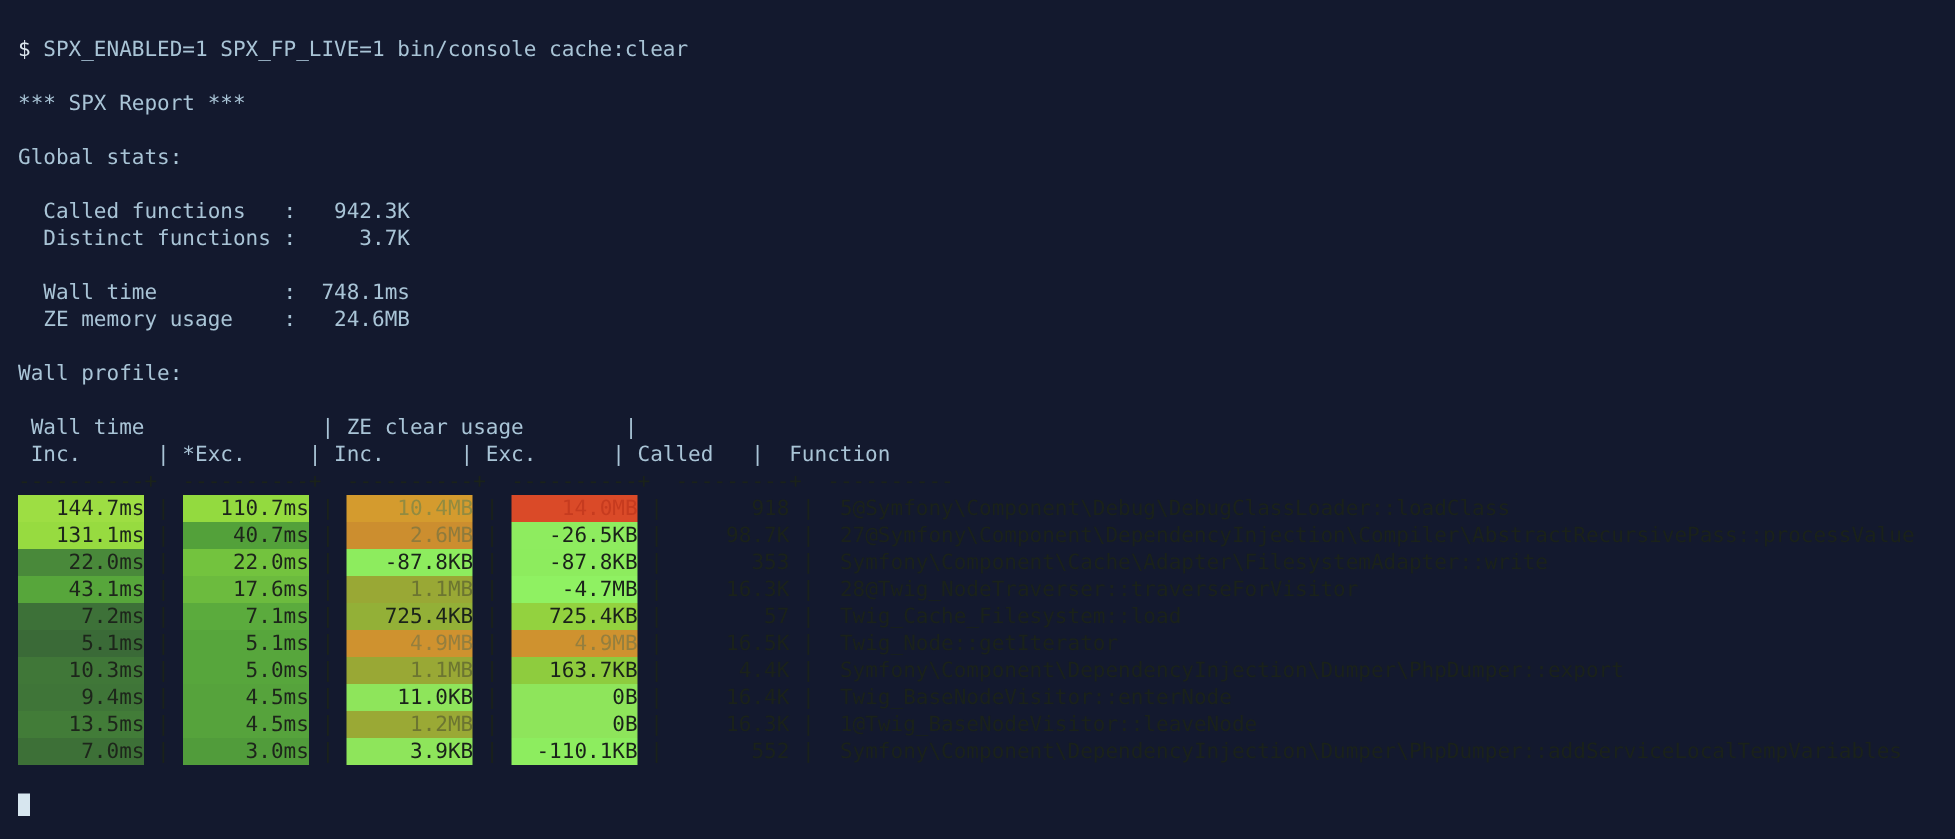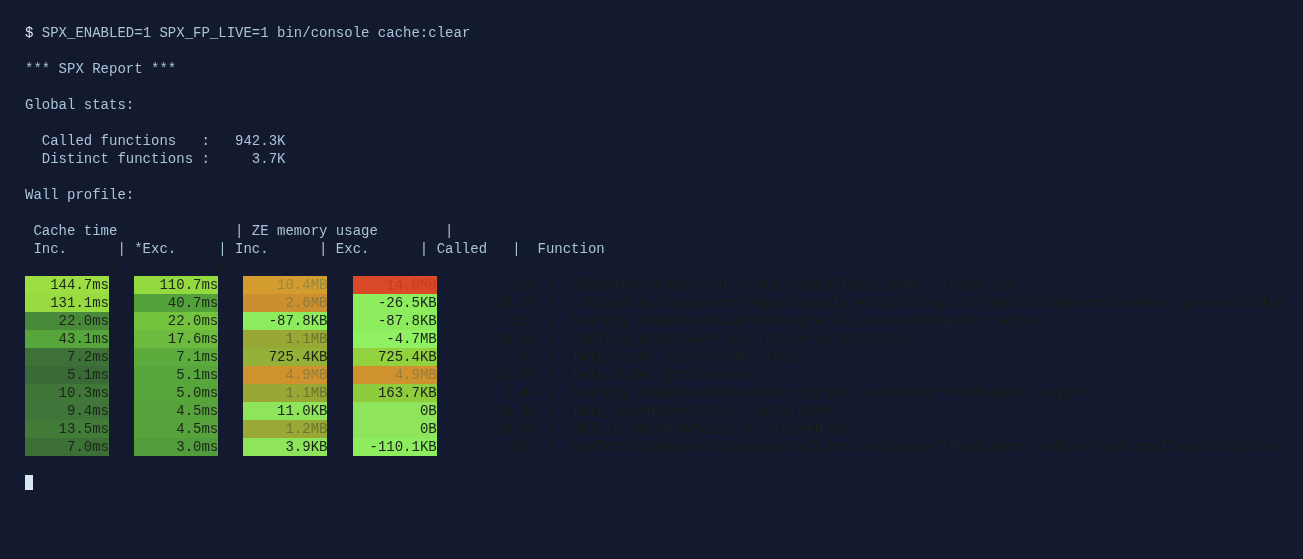--- a/index.html
+++ b/index.html
@@ -8,23 +8,22 @@
     background: #13192e;
     color: #a9c4d6;
     font-family: "Menlo", "Consolas", "DejaVu Sans Mono", monospace;
     font-size: 14px;
     line-height: 18px;
     width: 1303px;
     height: 559px;
     overflow: hidden;
   }
   .terminal {
-    padding: 6px 25px;
+    padding: 6px 12px;
     white-space: pre;
-    font-family: Liberation Mono, monospace;
   }
   .prompt-dollar { color: #dfe9ef; }
   .cursor {
     display: inline-block;
     width: 8px;
     height: 15px;
     background: #d7e6ef;
     margin-left:0px;
     vertical-align: text-top;
   }
@@ -66,18 +65,21 @@
 <div class="terminal">
 <span class="prompt-dollar">$ </span><span>SPX_ENABLED=1 SPX_FP_LIVE=1 bin/console cache:clear</span>
 
 <span>*** SPX Report ***</span>
 
 <span>Global stats:</span>
 
 <span id="gs1">  Called functions   :   942.3K
   Distinct functions :     3.7K
 </span>
+<span id="gs2">  Wall time          :  748.1ms
+  ZE memory usage    :   24.6MB
+</span>
 <span>Wall profile:</span>
 
-<span id="hdr"> Cache time              | ZE memory usage        | 
+<span id="hdr"> Wall time              | ZE clear usage        | 
  Inc.      | *Exc.     | Inc.      | Exc.      | Called   |  Function</span>
 <table class="profile"><tbody id="ptbody"><tr><td class="sep">----------</td><td class="sep">+</td><td class="sep">----------</td><td class="sep">+</td><td class="sep">----------</td><td class="sep">+</td><td class="sep">----------</td><td class="sep">+</td><td class="sep">---------</td><td class="sep">+</td><td class="sep">----------</td></tr><tr><td class="val" style="background: rgb(157, 222, 67); color: rgb(29, 37, 27);">  144.7ms</td><td class="sep"> | </td><td class="val" style="background: rgb(147, 218, 63); color: rgb(29, 37, 27);">  110.7ms</td><td class="sep"> | </td><td class="val" style="background: rgb(212, 155, 46); color: rgb(146, 139, 64);">   10.4MB</td><td class="sep"> | </td><td class="val" style="background: rgb(218, 74, 40); color: rgb(198, 59, 31);">   14.0MB</td><td class="sep"> | </td><td class="plain">     918</td><td class="sep"> | </td><td class="func"> 5@Symfony\Component\Debug\DebugClassLoader::loadClass</td></tr><tr><td class="val" style="background: rgb(151, 219, 64); color: rgb(29, 37, 27);">  131.1ms</td><td class="sep"> | </td><td class="val" style="background: rgb(83, 161, 58); color: rgb(29, 37, 27);">   40.7ms</td><td class="sep"> | </td><td class="val" style="background: rgb(204, 142, 47); color: rgb(143, 123, 60);">    2.6MB</td><td class="sep"> | </td><td class="val" style="background: rgb(142, 236, 95); color: rgb(26, 34, 26);">  -26.5KB</td><td class="sep"> | </td><td class="plain">   98.7K</td><td class="sep"> | </td><td class="func"> 27@Symfony\Component\DependencyInjection\Compiler\AbstractRecursivePass::processValue</td></tr><tr><td class="val" style="background: rgb(73, 137, 58); color: rgb(29, 37, 27);">   22.0ms</td><td class="sep"> | </td><td class="val" style="background: rgb(115, 195, 62); color: rgb(29, 37, 27);">   22.0ms</td><td class="sep"> | </td><td class="val" style="background: rgb(141, 236, 94); color: rgb(26, 34, 26);">  -87.8KB</td><td class="sep"> | </td><td class="val" style="background: rgb(141, 236, 94); color: rgb(26, 34, 26);">  -87.8KB</td><td class="sep"> | </td><td class="plain">     353</td><td class="sep"> | </td><td class="func"> Symfony\Component\Cache\Adapter\FilesystemAdapter::write</td></tr><tr><td class="val" style="background: rgb(87, 166, 59); color: rgb(29, 37, 27);">   43.1ms</td><td class="sep"> | </td><td class="val" style="background: rgb(108, 187, 62); color: rgb(29, 37, 27);">   17.6ms</td><td class="sep"> | </td><td class="val" style="background: rgb(153, 168, 53); color: rgb(108, 117, 49);">    1.1MB</td><td class="sep"> | </td><td class="val" style="background: rgb(143, 241, 98); color: rgb(26, 34, 26);">   -4.7MB</td><td class="sep"> | </td><td class="plain">   16.3K</td><td class="sep"> | </td><td class="func"> 28@Twig_NodeTraverser::traverseForVisitor</td></tr><tr><td class="val" style="background: rgb(61, 113, 56); color: rgb(29, 37, 27);">    7.2ms</td><td class="sep"> | </td><td class="val" style="background: rgb(91, 171, 61); color: rgb(29, 37, 27);">    7.1ms</td><td class="sep"> | </td><td class="val" style="background: rgb(147, 176, 55); color: rgb(26, 34, 26);">  725.4KB</td><td class="sep"> | </td><td class="val" style="background: rgb(147, 210, 63); color: rgb(26, 34, 26);">  725.4KB</td><td class="sep"> | </td><td class="plain">      57</td><td class="sep"> | </td><td class="func"> Twig_Cache_Filesystem::load</td></tr><tr><td class="val" style="background: rgb(58, 106, 55); color: rgb(29, 37, 27);">    5.1ms</td><td class="sep"> | </td><td class="val" style="background: rgb(87, 166, 60); color: rgb(29, 37, 27);">    5.1ms</td><td class="sep"> | </td><td class="val" style="background: rgb(207, 146, 47); color: rgb(149, 127, 62);">    4.9MB</td><td class="sep"> | </td><td class="val" style="background: rgb(207, 146, 47); color: rgb(149, 127, 62);">    4.9MB</td><td class="sep"> | </td><td class="plain">   16.5K</td><td class="sep"> | </td><td class="func"> Twig_Node::getIterator</td></tr><tr><td class="val" style="background: rgb(64, 119, 56); color: rgb(29, 37, 27);">   10.3ms</td><td class="sep"> | </td><td class="val" style="background: rgb(87, 166, 60); color: rgb(29, 37, 27);">    5.0ms</td><td class="sep"> | </td><td class="val" style="background: rgb(153, 168, 53); color: rgb(108, 117, 49);">    1.1MB</td><td class="sep"> | </td><td class="val" style="background: rgb(142, 204, 62); color: rgb(26, 34, 26);">  163.7KB</td><td class="sep"> | </td><td class="plain">    4.4K</td><td class="sep"> | </td><td class="func"> Symfony\Component\DependencyInjection\Dumper\PhpDumper::export</td></tr><tr><td class="val" style="background: rgb(63, 117, 56); color: rgb(29, 37, 27);">    9.4ms</td><td class="sep"> | </td><td class="val" style="background: rgb(86, 163, 60); color: rgb(29, 37, 27);">    4.5ms</td><td class="sep"> | </td><td class="val" style="background: rgb(142, 229, 91); color: rgb(26, 34, 26);">   11.0KB</td><td class="sep"> | </td><td class="val" style="background: rgb(142, 229, 91); color: rgb(26, 34, 26);">       0B</td><td class="sep"> | </td><td class="plain">   16.4K</td><td class="sep"> | </td><td class="func"> Twig_BaseNodeVisitor::enterNode</td></tr><tr><td class="val" style="background: rgb(66, 124, 56); color: rgb(29, 37, 27);">   13.5ms</td><td class="sep"> | </td><td class="val" style="background: rgb(86, 163, 60); color: rgb(29, 37, 27);">    4.5ms</td><td class="sep"> | </td><td class="val" style="background: rgb(154, 169, 53); color: rgb(108, 117, 49);">    1.2MB</td><td class="sep"> | </td><td class="val" style="background: rgb(142, 229, 91); color: rgb(26, 34, 26);">       0B</td><td class="sep"> | </td><td class="plain">   16.3K</td><td class="sep"> | </td><td class="func"> 1@Twig_BaseNodeVisitor::leaveNode</td></tr><tr><td class="val" style="background: rgb(61, 112, 55); color: rgb(29, 37, 27);">    7.0ms</td><td class="sep"> | </td><td class="val" style="background: rgb(81, 156, 59); color: rgb(29, 37, 27);">    3.0ms</td><td class="sep"> | </td><td class="val" style="background: rgb(142, 229, 91); color: rgb(26, 34, 26);">    3.9KB</td><td class="sep"> | </td><td class="val" style="background: rgb(141, 237, 95); color: rgb(26, 34, 26);"> -110.1KB</td><td class="sep"> | </td><td class="plain">     552</td><td class="sep"> | </td><td class="func"> Symfony\Component\DependencyInjection\Dumper\PhpDumper::addServiceLocalTempVariables</td></tr></tbody></table>
 <span class="cursor"></span></div>
 
 </body></html>

